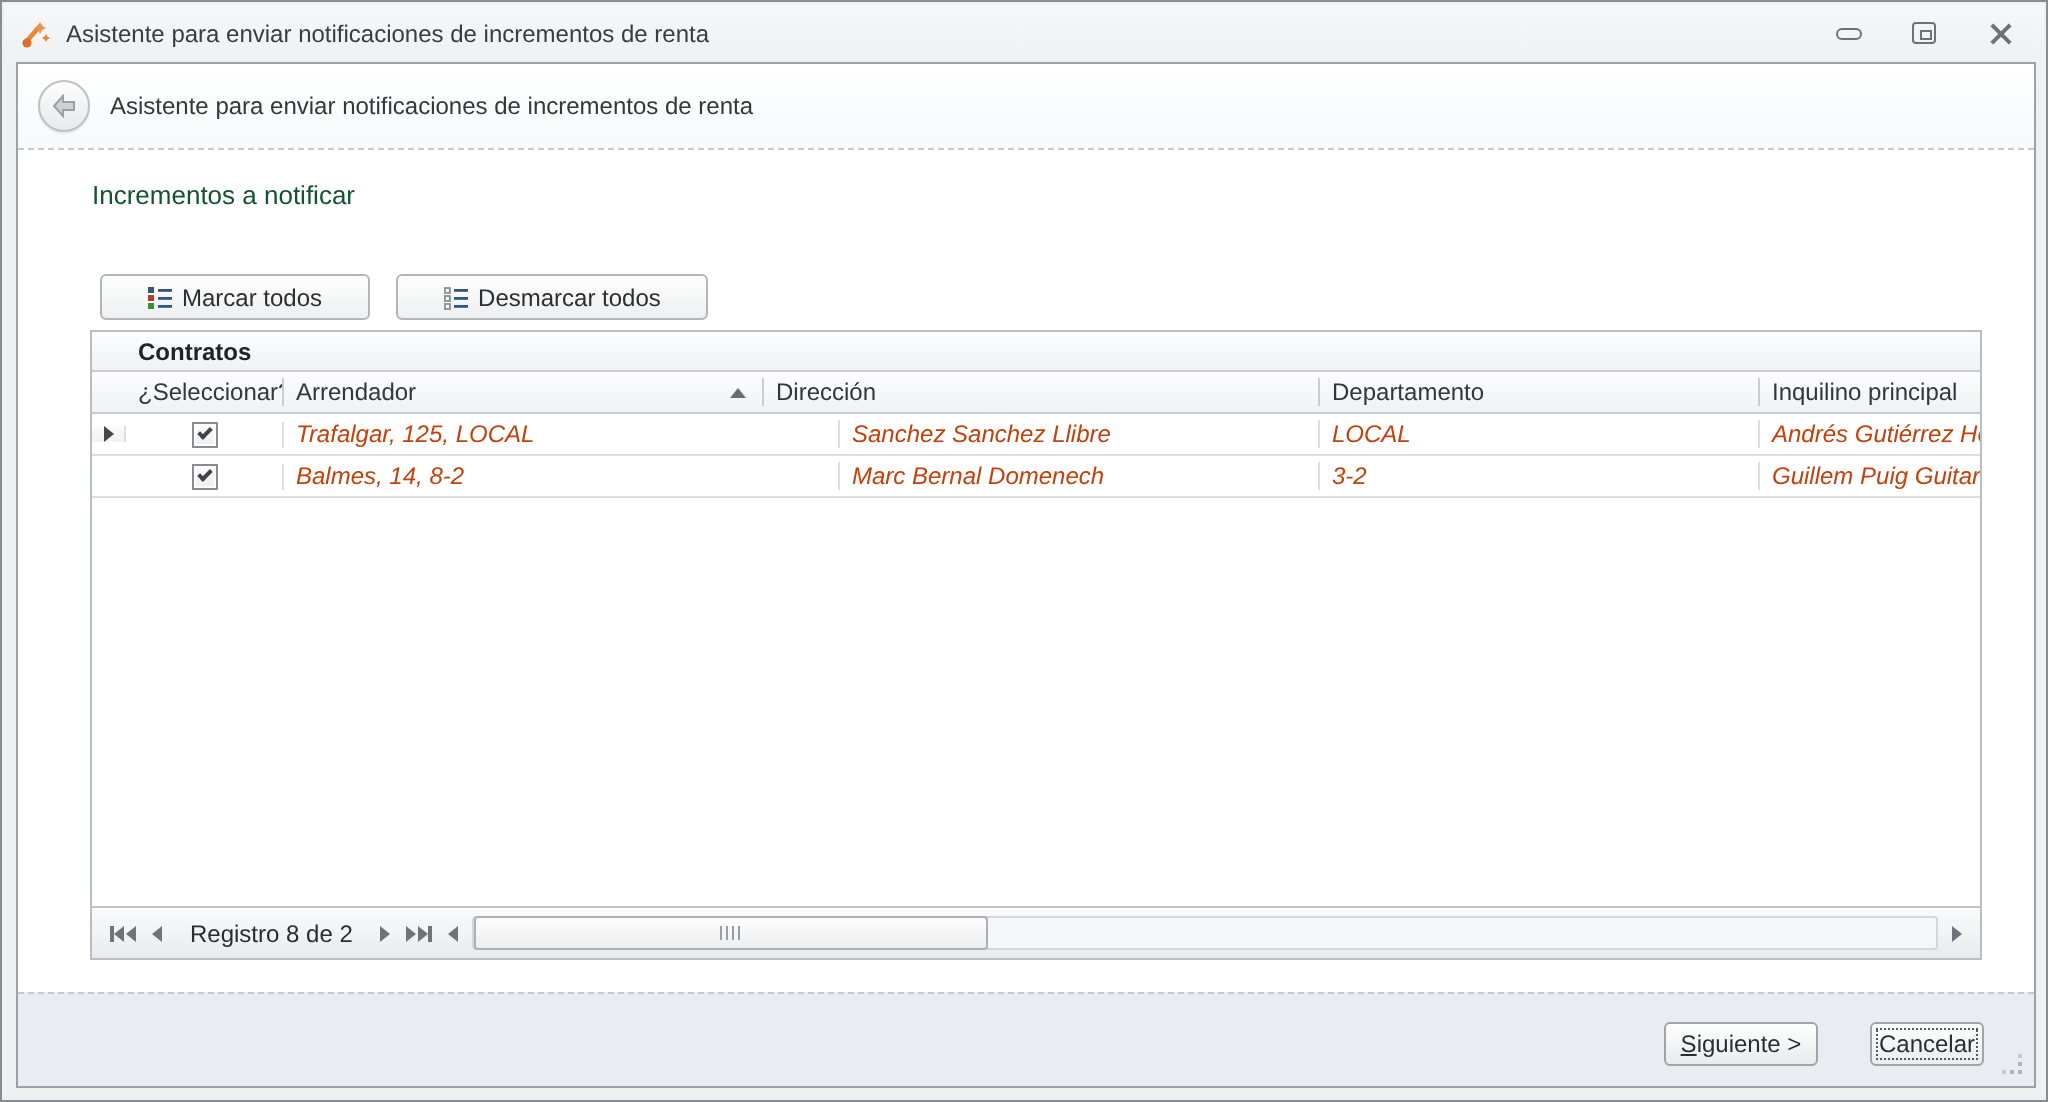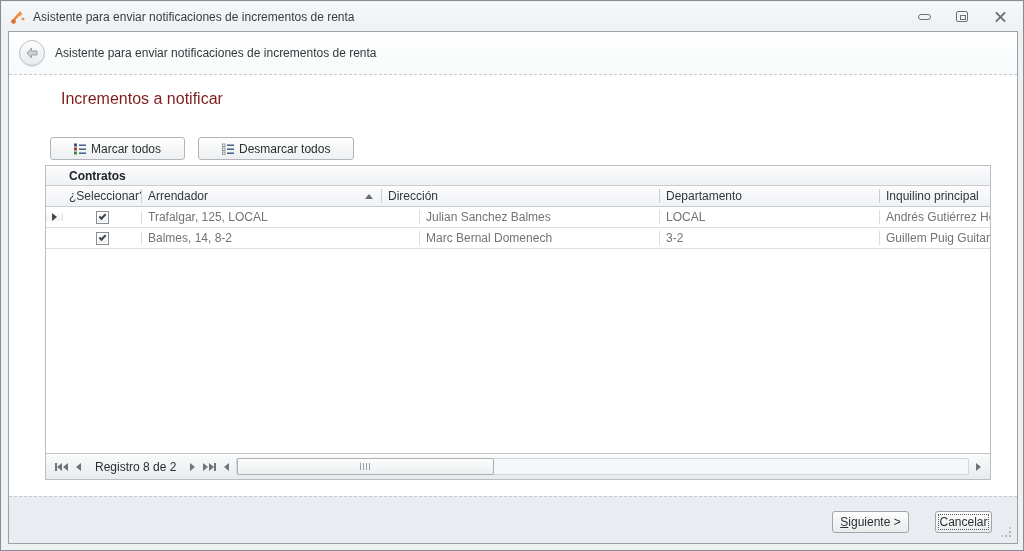--- a/index.html
+++ b/index.html
@@ -40,21 +40,21 @@
   .back-btn{
     width:26px; height:26px; border-radius:50%;
     border:1px solid #bcc1c6; background:linear-gradient(#fdfdfd,#e7e9eb);
     display:flex; align-items:center; justify-content:center; margin-right:10px;
     box-shadow:0 1px 1px rgba(0,0,0,0.08);
   }
   .wizard-header .hdr-title{ color:#35383b; }
   
   .page-heading{
     position:absolute; left:37px; top:58px;
-    font-size:16px; font-weight:400; color:#7f1d1d;margin-left:15px;
+    font-size:13px; font-weight:400; color:#14532d;
   }
   .toolbar{ position:absolute; left:41px; top:105px; display:flex; gap:13px; }
   .btn{
     display:inline-flex; align-items:center; gap:5px;
     height:23px; padding:0 23px;
     background:linear-gradient(#fefefe,#edeff0);
     border:1px solid #b2b6bb; border-radius:3px;
     font-size:12px; color:#2c2f32; cursor:default;
   }
   
@@ -63,21 +63,21 @@
     border:1px solid #b9bec4; background:#ffffff;
   }
   .g-row{ display:flex; width:100%;align-items:center; }
   .hdr-bg{ background:linear-gradient(#fdfdfe,#eff1f3); }
   .group-row{ height:20px; border-bottom:1px solid #c9cdd2; }
   .header-row{ height:21px; border-bottom:1px solid #c9cdd2; }
   .data-row{ height:21px; border-bottom:1px solid #dcdfe2; background:#fff; }
   .cell{ overflow:hidden; white-space:nowrap; display:flex; align-items:center; }
   .cell.txt{ padding-left:6px; }
   .hcell{ border-right:1px solid #c9cdd2; color:#33373a; }
-  .dcell{ border-right:1px solid #dcdfe2; color:#737373; }
+  .dcell{ border-right:1px solid #dcdfe2; color:#c2410c;font-style:italic; }
   .c-ind{ width:17px; flex:0 0 auto; justify-content:center; }
   .c-sel{ width:79px; flex:0 0 auto; }
   .c-dir{ width:278px; flex:0 0 auto; }
   .c-arr{ width:240px; flex:0 0 auto; }
   .c-dep{ width:220px; flex:0 0 auto; }
   .c-inq{ flex:1 1 auto; border-right:none; }
   .c-group{ flex:1 1 auto; font-weight:bold; color:#202427; border-right:none; }
   .ind-bg{ background:linear-gradient(#fbfcfc,#f1f3f4); }
   .sort-arrow{ margin-left:auto; margin-right:8px; width:0; height:0;
     border-left:4px solid transparent; border-right:4px solid transparent;
@@ -226,21 +226,21 @@
       <div class="g-row data-row">
         <div class="cell dcell c-ind ind-bg">
           <span class="row-arrow"></span>
         </div>
         <div class="cell dcell c-sel center">
           <span class="checkbox">
               <span class="check"></span>
             </span>
         </div>
         <div class="cell txt dcell c-dir">Trafalgar, 125, LOCAL</div>
-        <div class="cell txt dcell c-arr">Julian Sanchez Balmes</div>
+        <div class="cell txt dcell c-arr">Sanchez Sanchez Llibre</div>
         <div class="cell txt dcell c-dep">LOCAL</div>
         <div class="cell txt dcell c-inq">Andrés Gutiérrez Here</div>
       </div>
 
       <div class="g-row data-row">
         <div class="cell dcell c-ind ind-bg"></div>
         <div class="cell dcell c-sel center">
           <span class="checkbox">
               <span class="check"></span>
             </span>

